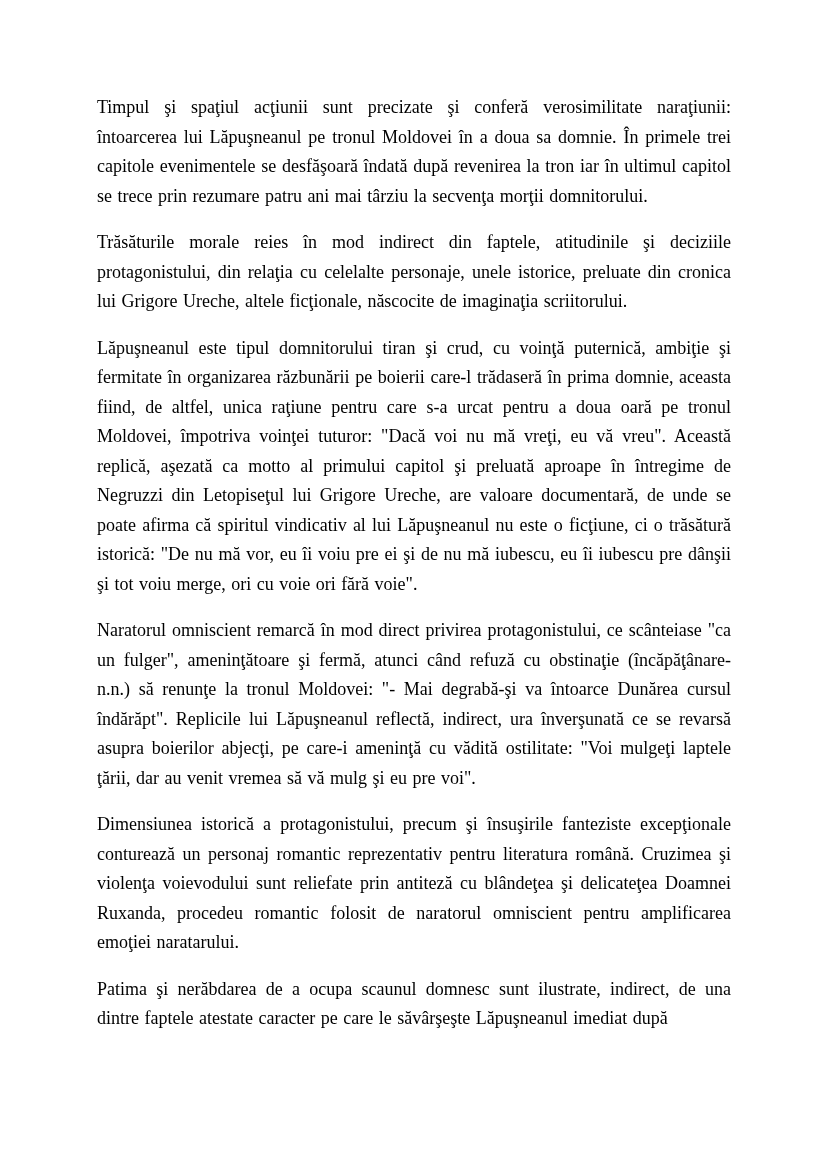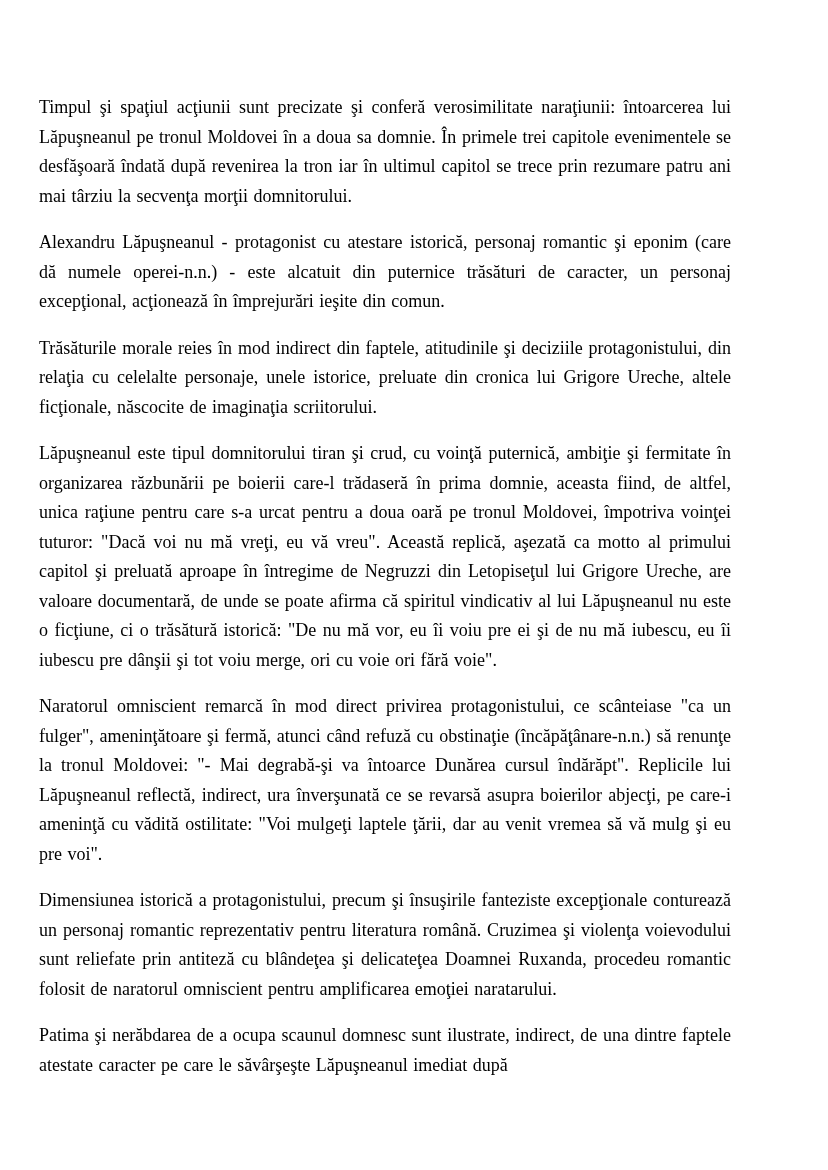--- a/index.html
+++ b/index.html
@@ -11,37 +11,36 @@
     width: 828px;
     height: 1170px;
     overflow: hidden;
     font-family: "Liberation Serif", "DejaVu Serif", serif;
     color: #000000;
   }
   .page {
     box-sizing: border-box;
     width: 828px;
     height: 1170px;
-    padding: 93px 97px 40px 39px;
+    padding: 93px 97px 40px 97px;
     background: #ffffff;
   }
   .para {
     margin: 0 0 17px 0;
     font-size: 18px;
     line-height: 29.5px;
     text-align: justify;
     text-justify: inter-word;
     word-spacing: 1px;
     color: #000000;
   }
 </style>
 </head>
 <body>
 
 <div class="page">
   <p class="para">Timpul şi spaţiul acţiunii sunt precizate şi conferă verosimilitate naraţiunii: întoarcerea lui Lăpuşneanul pe tronul Moldovei în a doua sa domnie. În primele trei capitole evenimentele se desfăşoară îndată după revenirea la tron iar în ultimul capitol se trece prin rezumare patru ani mai târziu la secvenţa morţii domnitorului.</p>
-  <p class="para">Alexandru Lăpuşneanul - protagonist cu atestare istorică, personaj romantic şi eponim (care dă numele operei-n.n.) - este alcatuit din puternice trăsături de caracter, un personaj excepţional, acţionează în împrejurări ieşite din comun.</p>
   <p class="para">Trăsăturile morale reies în mod indirect din faptele, atitudinile şi deciziile protagonistului, din relaţia cu celelalte personaje, unele istorice, preluate din cronica lui Grigore Ureche, altele ficţionale, născocite de imaginaţia scriitorului.</p>
   <p class="para">Lăpuşneanul este tipul domnitorului tiran şi crud, cu voinţă puternică, ambiţie şi fermitate în organizarea răzbunării pe boierii care-l trădaseră în prima domnie, aceasta fiind, de altfel, unica raţiune pentru care s-a urcat pentru a doua oară pe tronul Moldovei, împotriva voinţei tuturor: "Dacă voi nu mă vreţi, eu vă vreu". Această replică, aşezată ca motto al primului capitol şi preluată aproape în întregime de Negruzzi din Letopiseţul lui Grigore Ureche, are valoare documentară, de unde se poate afirma că spiritul vindicativ al lui Lăpuşneanul nu este o ficţiune, ci o trăsătură istorică: "De nu mă vor, eu îi voiu pre ei şi de nu mă iubescu, eu îi iubescu pre dânşii şi tot voiu merge, ori cu voie ori fără voie".</p>
   <p class="para">Naratorul omniscient remarcă în mod direct privirea protagonistului, ce scânteiase "ca un fulger", ameninţătoare şi fermă, atunci când refuză cu obstinaţie (încăpăţânare-n.n.) să renunţe la tronul Moldovei: "- Mai degrabă-şi va întoarce Dunărea cursul îndărăpt". Replicile lui Lăpuşneanul reflectă, indirect, ura înverşunată ce se revarsă asupra boierilor abjecţi, pe care-i ameninţă cu vădită ostilitate: "Voi mulgeţi laptele ţării, dar au venit vremea să vă mulg şi eu pre voi".</p>
   <p class="para">Dimensiunea istorică a protagonistului, precum şi însuşirile fanteziste excepţionale conturează un personaj romantic reprezentativ pentru literatura română. Cruzimea şi violenţa voievodului sunt reliefate prin antiteză cu blândeţea şi delicateţea Doamnei Ruxanda, procedeu romantic folosit de naratorul omniscient pentru amplificarea emoţiei naratarului.</p>
   <p class="para">Patima şi nerăbdarea de a ocupa scaunul domnesc sunt ilustrate, indirect, de una dintre faptele atestate caracter pe care le săvârşeşte Lăpuşneanul imediat după</p>
 </div>
 
 </body></html>

